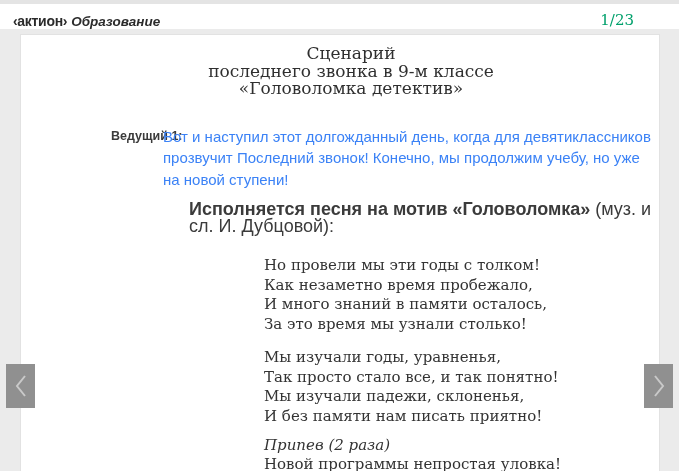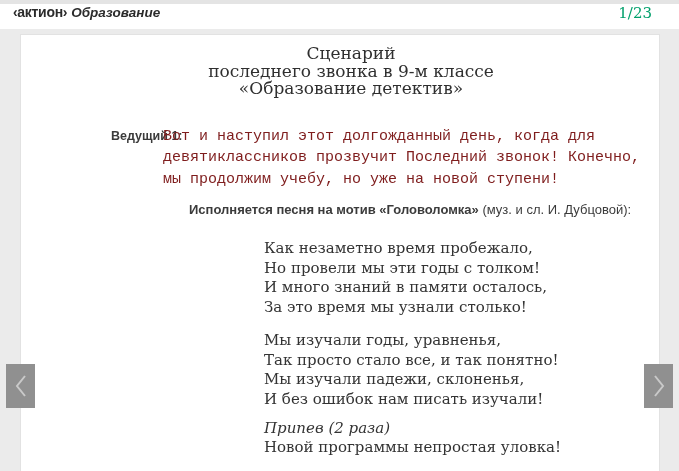--- a/index.html
+++ b/index.html
@@ -14,23 +14,23 @@
   }
 
   
   .topbar {
     position: absolute;
     top: 0; left: 0; right: 0;
     height: 25px;
     background: #ffffff;
     border-top: 4px solid #e4e4e4;
     display: flex;
-    align-items: flex-start;
+    align-items: flex-end;
     justify-content: space-between;
-    padding: 0 27px 0 13px;
+    padding: 0 45px 0 13px;
     box-sizing: content-box;
   }
   .logo { display: flex; align-items: baseline; gap: 4px; cursor: pointer; }
   .logo-brand {
     font-weight: 800;
     font-size: 14px;
     color: #2b2b2b;
     letter-spacing: -0.3px;
   }
   .logo-product {
@@ -75,30 +75,30 @@
   .speaker-label {
     flex: none;
     width: 52px;
     font-size: 12.5px;
     font-weight: 600;
     color: #3b3b3b;
     padding-top: 3px;
     white-space: nowrap;
   }
   .speaker-text {
-    font-family: Liberation Mono, monospace;
+    font-family: Liberation Sans, sans-serif;
     font-size: 15px;
     line-height: 21.5px;
     width: 492px;
-    color: #7f1d1d;
+    color: #3b82f6;
   }
 
   .song-intro {
     margin: 11px 0 0 168px;
-    font-size: 13px;
+    font-size: 18px;
     line-height: 17px;
     color: #3b3b3b;
   }
   .song-intro .b { font-weight: 700; }
 
   .verses {
     margin: 21px 0 0 243px;
     font-family: "DejaVu Serif", serif;
     font-size: 15px;
     line-height: 19.7px;
@@ -138,44 +138,44 @@
     </div>
     <div class="page-indicator">1/23</div>
   </header>
 
   <div class="page">
     <div class="content">
 
       <div class="doc-title">
         <div>Сценарий</div>
         <div>последнего звонка в 9-м классе</div>
-        <div>«Образование детектив»</div>
+        <div>«Головоломка детектив»</div>
       </div>
 
       <div class="speaker">
         <div class="speaker-label">Ведущий 1:</div>
         <div class="speaker-text">Вот и наступил этот долгожданный день, когда для девятиклассников прозвучит Последний звонок! Конечно, мы продолжим учебу, но уже на новой ступени!</div>
       </div>
 
       <div class="song-intro"><span class="b">Исполняется песня на мотив «Головоломка»</span><span> (муз. и сл. И. Дубцовой):</span></div>
 
       <div class="verses">
         <p class="verse">
           </p>
+          <div>Но провели мы эти годы с толком!</div>
           <div>Как незаметно время пробежало,</div>
-          <div>Но провели мы эти годы с толком!</div>
           <div>И много знаний в памяти осталось,</div>
           <div>За это время мы узнали столько!</div>
         <p></p>
         <p class="verse chorus-gap">
           </p>
           <div>Мы изучали годы, уравненья,</div>
           <div>Так просто стало все, и так понятно!</div>
           <div>Мы изучали падежи, склоненья,</div>
-          <div>И без ошибок нам писать изучали!</div>
+          <div>И без памяти нам писать приятно!</div>
         <p></p>
         <p class="verse">
           </p>
           <div class="chorus-label">Припев (2 раза)</div>
           <div>Новой программы непростая уловка!</div>
         <p></p>
       </div>
 
     </div>
   </div>

